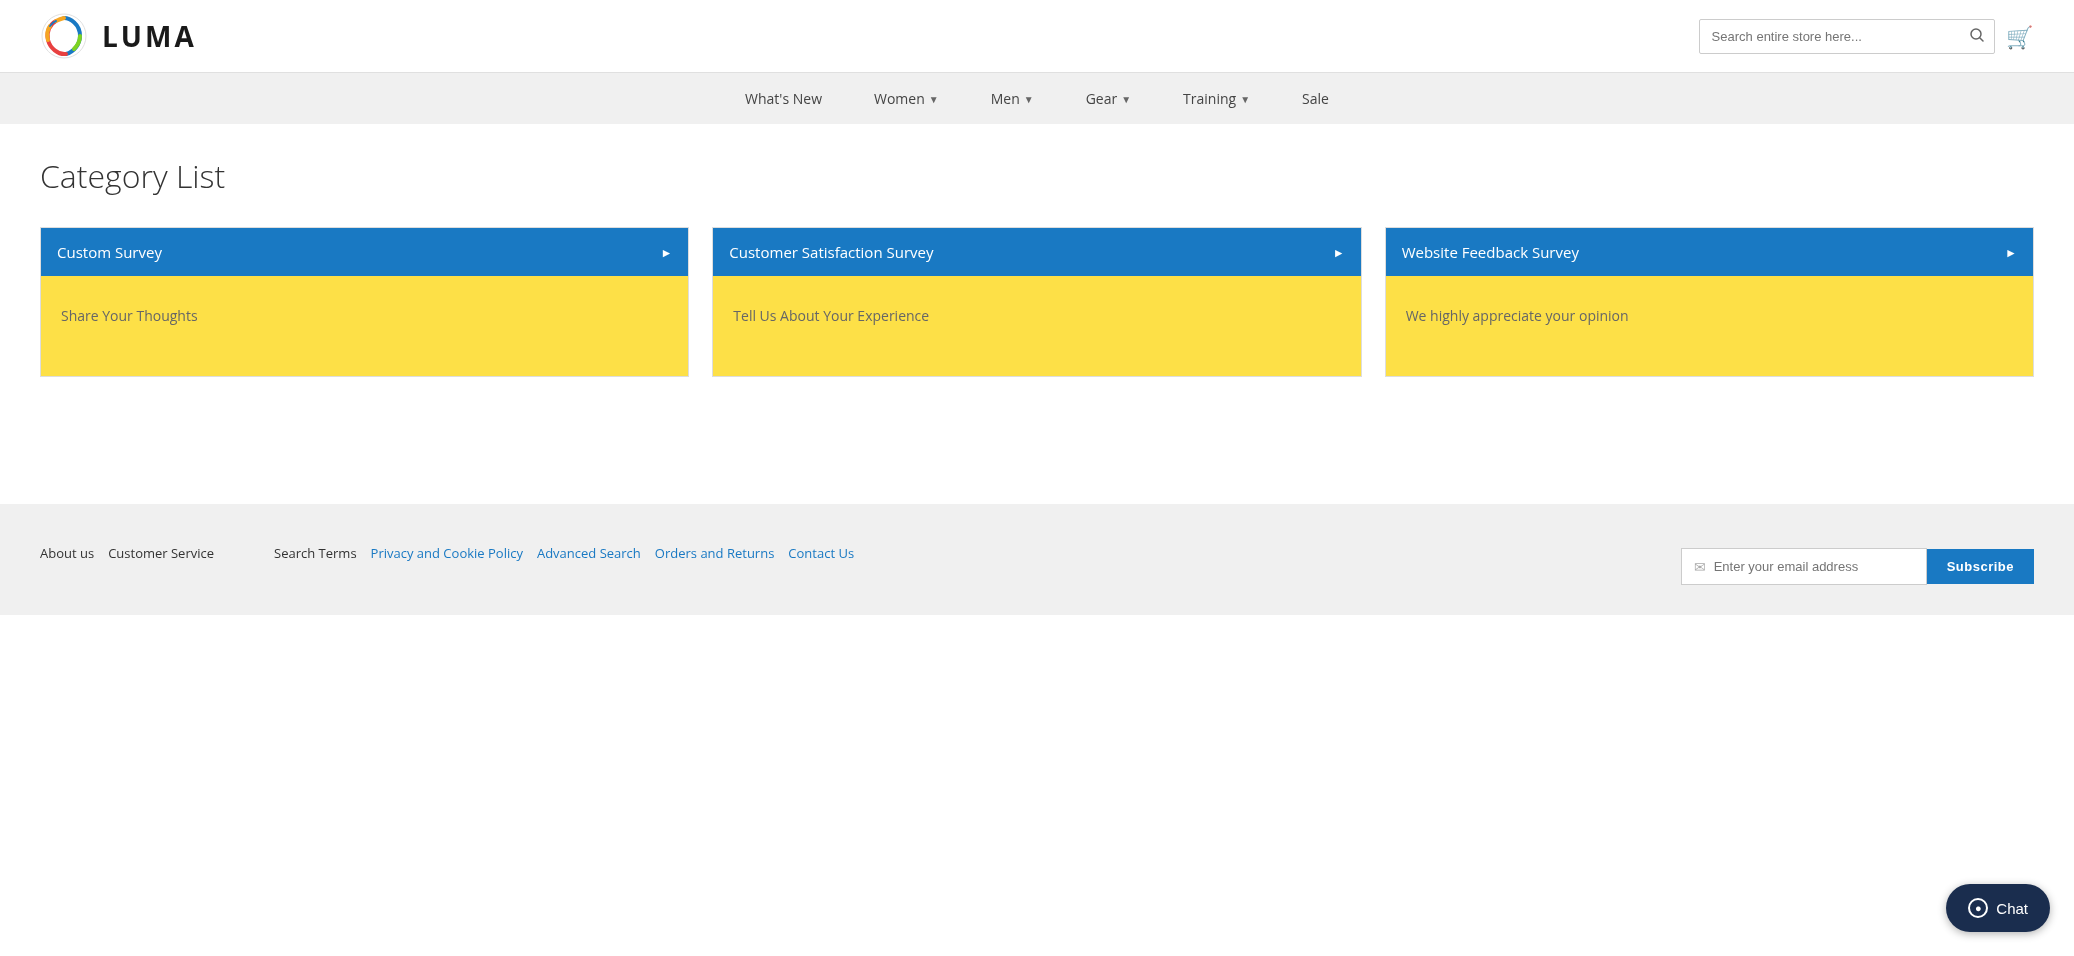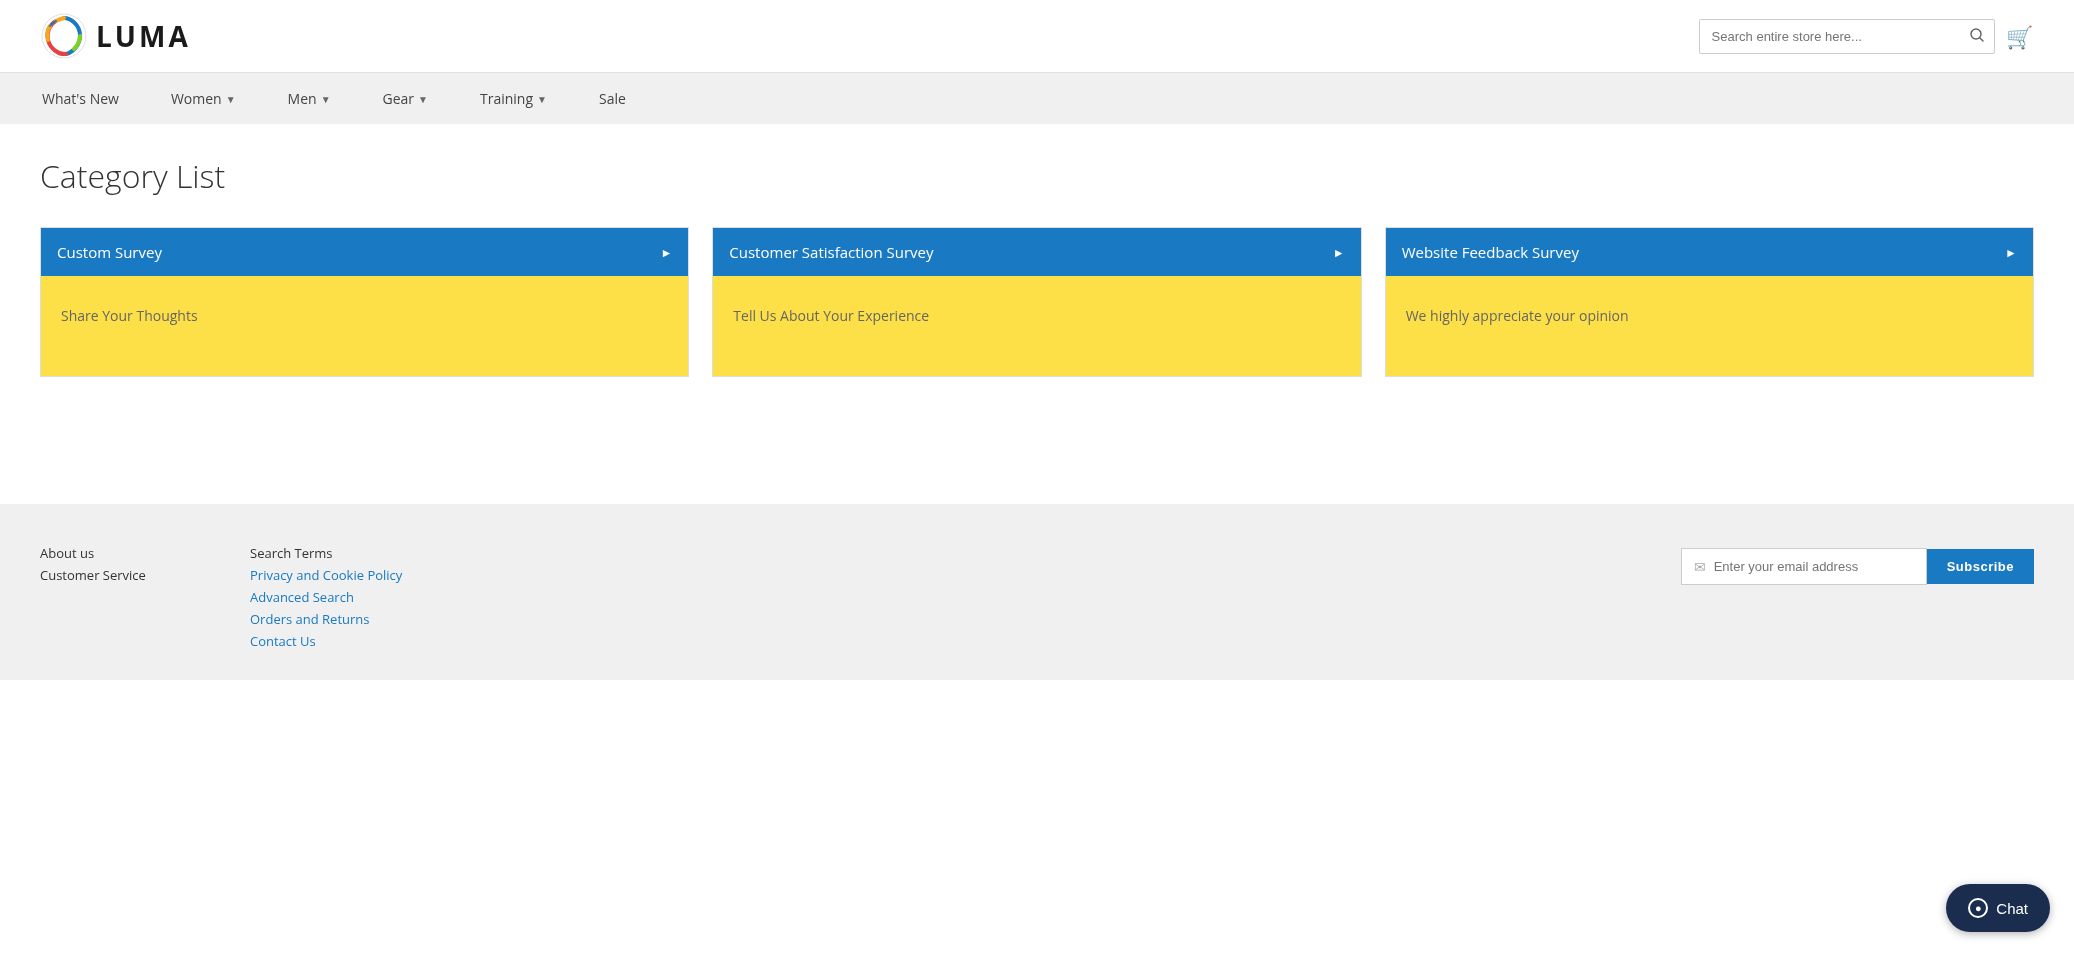--- a/index.html
+++ b/index.html
@@ -10,21 +10,21 @@
       display: flex;
       align-items: center;
       justify-content: space-between;
       padding: 12px 40px;
       background: #fff;
       border-bottom: 1px solid #e0e0e0;
     }
     .logo-area {
       display: flex;
       align-items: center;
-      gap: 8px;
+      gap: 14px;
     }
     .logo-icon {
       width: 48px;
       height: 48px;
     }
     .logo-text {
       font-size: 28px;
       font-weight: 700;
       letter-spacing: 3px;
       color: #1a1a1a;
@@ -64,20 +64,21 @@
       cursor: pointer;
     }
 
     
     .nav-bar {
       background: #f0f0f0;
       padding: 0 24px;
       display: flex;
       align-items: center;
       gap: 16px;
+      justify-content: center;
     }
     .nav-item {
       padding: 16px 18px;
       font-size: 14px;
       color: #444;
       cursor: pointer;
       display: flex;
       align-items: center;
       gap: 4px;
       white-space: nowrap;
@@ -131,22 +132,22 @@
     
     .footer {
       background: #f0f0f0;
       padding: 40px 40px 30px;
       display: flex;
       gap: 60px;
       align-items: flex-start;
     }
     .footer-col {
       display: flex;
-      flex-direction: column;
-      gap: 4px;
+      flex-direction: row;
+      gap: 14px;
       min-width: 150px;
     }
     .footer-link {
       color: #333;
       font-size: 13px;
       cursor: pointer;
       text-decoration: none;
     }
     .footer-link-blue {
       color: #1979c3;

